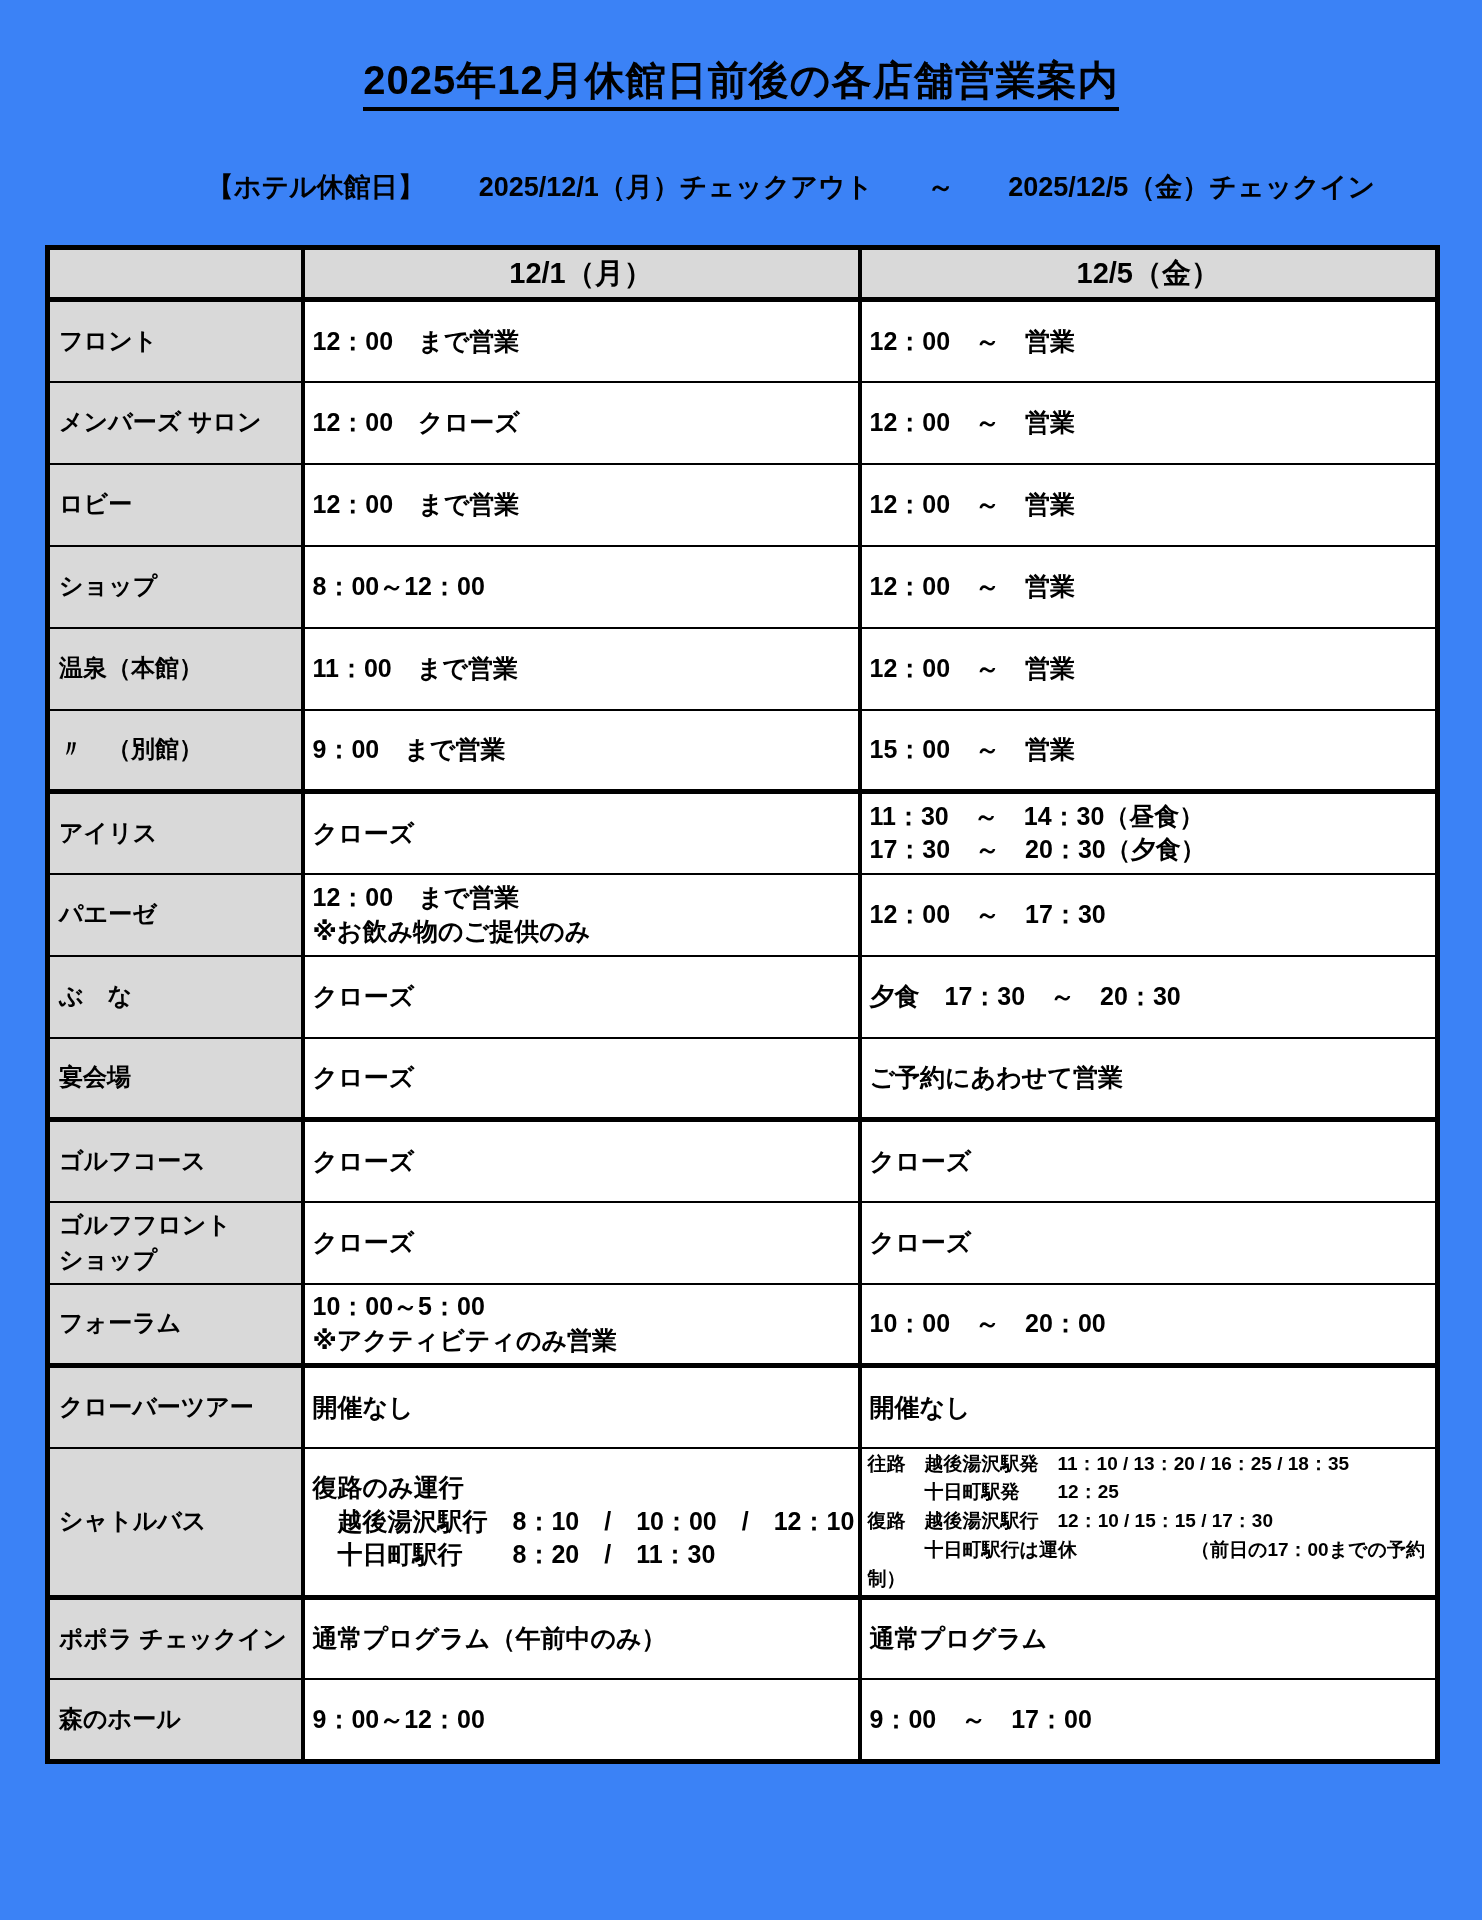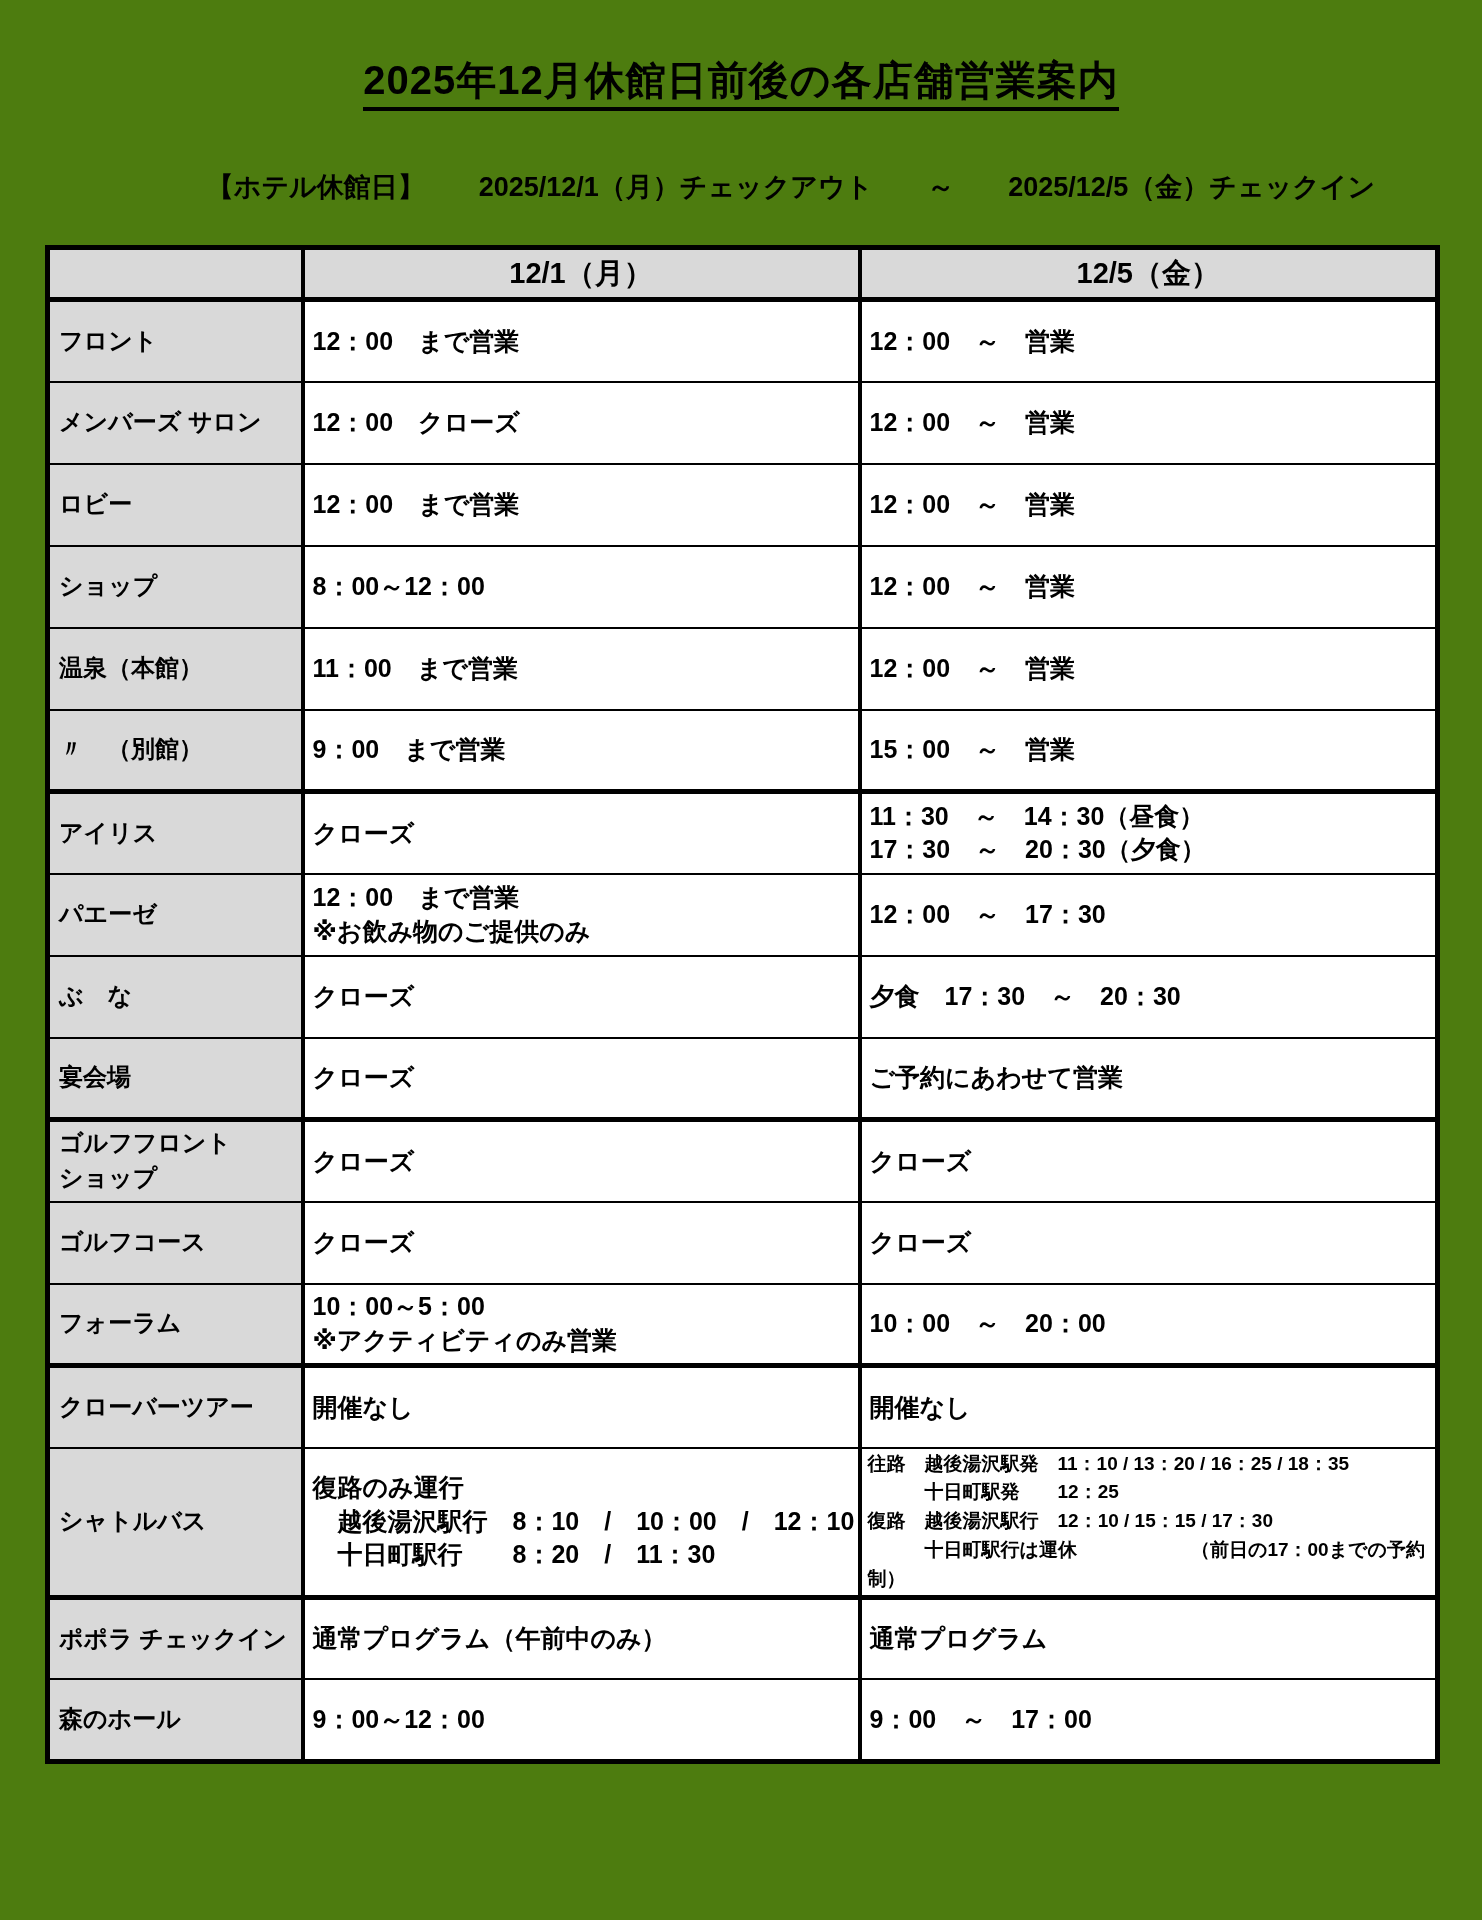--- a/index.html
+++ b/index.html
@@ -7,21 +7,21 @@
     padding: 0;
     background: #ffffff;
     color: #000000;
     font-family: "Liberation Sans", "DejaVu Sans", sans-serif;
   }
   .page {
     position: relative;
     width: 1482px;
     height: 1920px;
     overflow: hidden;
-    background: #4d7c0f;
+    background: #3b82f6;
   }
   .title-wrap {
     text-align: center;
     margin: 0;
     padding-top: 56px;
   }
   .title-text {
     display: inline-block;
     font-size: 40px;
     font-weight: bold;
@@ -158,27 +158,27 @@
     <th class="label-cell sep-right">ぶ　な</th>
     <td class="val-cell sep-right">クローズ</td>
     <td class="val-cell">夕食　17：30　～　20：30</td>
   </tr>
         <tr class="thick-after">
     <th class="label-cell sep-right">宴会場</th>
     <td class="val-cell sep-right">クローズ</td>
     <td class="val-cell">ご予約にあわせて営業</td>
   </tr>
         <tr>
+    <th class="label-cell sep-right">ゴルフコース</th>
+    <td class="val-cell sep-right">クローズ</td>
+    <td class="val-cell">クローズ</td>
+  </tr>
+        <tr>
     <th class="label-cell sep-right">ゴルフフロント
 ショップ</th>
-    <td class="val-cell sep-right">クローズ</td>
-    <td class="val-cell">クローズ</td>
-  </tr>
-        <tr>
-    <th class="label-cell sep-right">ゴルフコース</th>
     <td class="val-cell sep-right">クローズ</td>
     <td class="val-cell">クローズ</td>
   </tr>
         <tr class="thick-after">
     <th class="label-cell sep-right">フォーラム</th>
     <td class="val-cell sep-right">10：00～5：00
 ※アクティビティのみ営業</td>
     <td class="val-cell">10：00　～　20：00</td>
   </tr>
         <tr>

